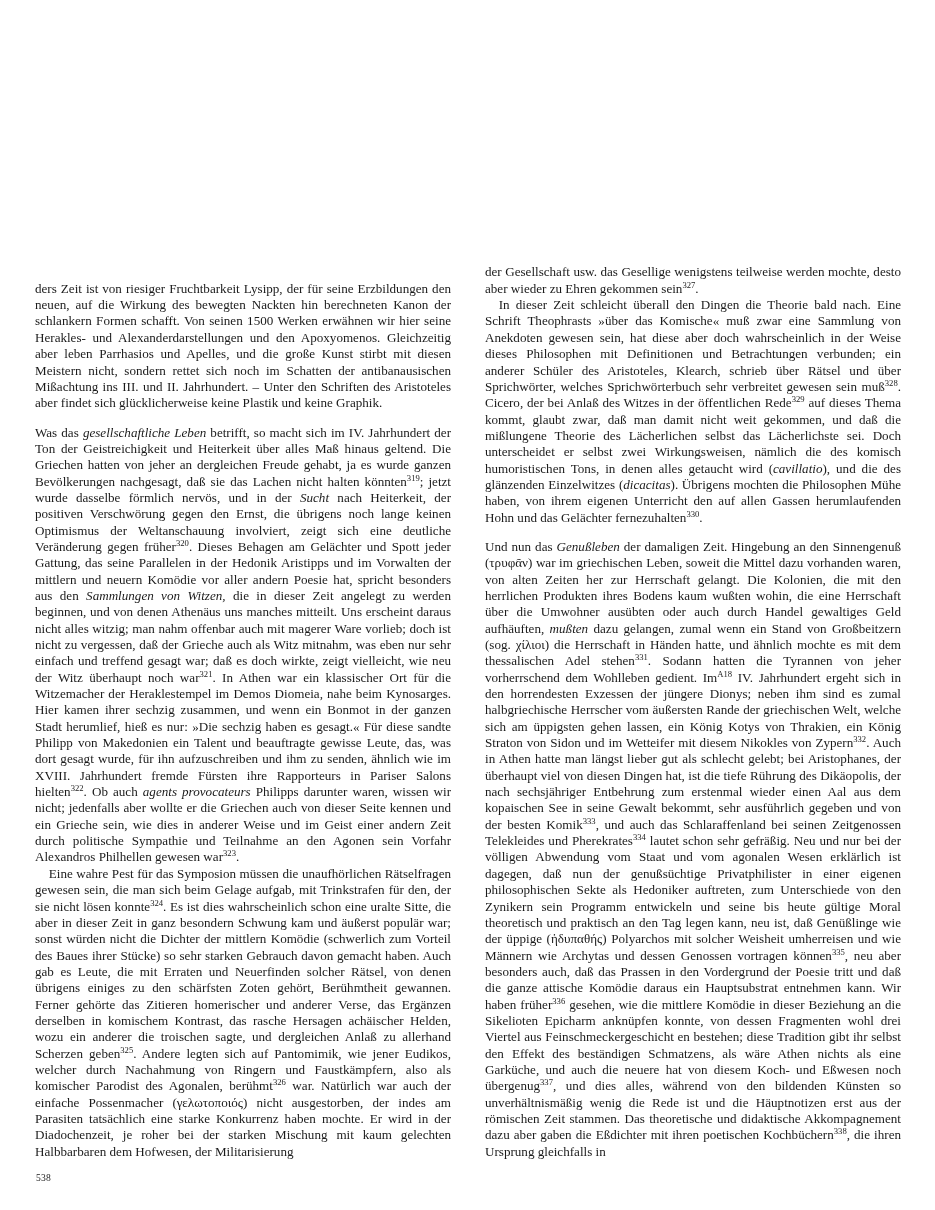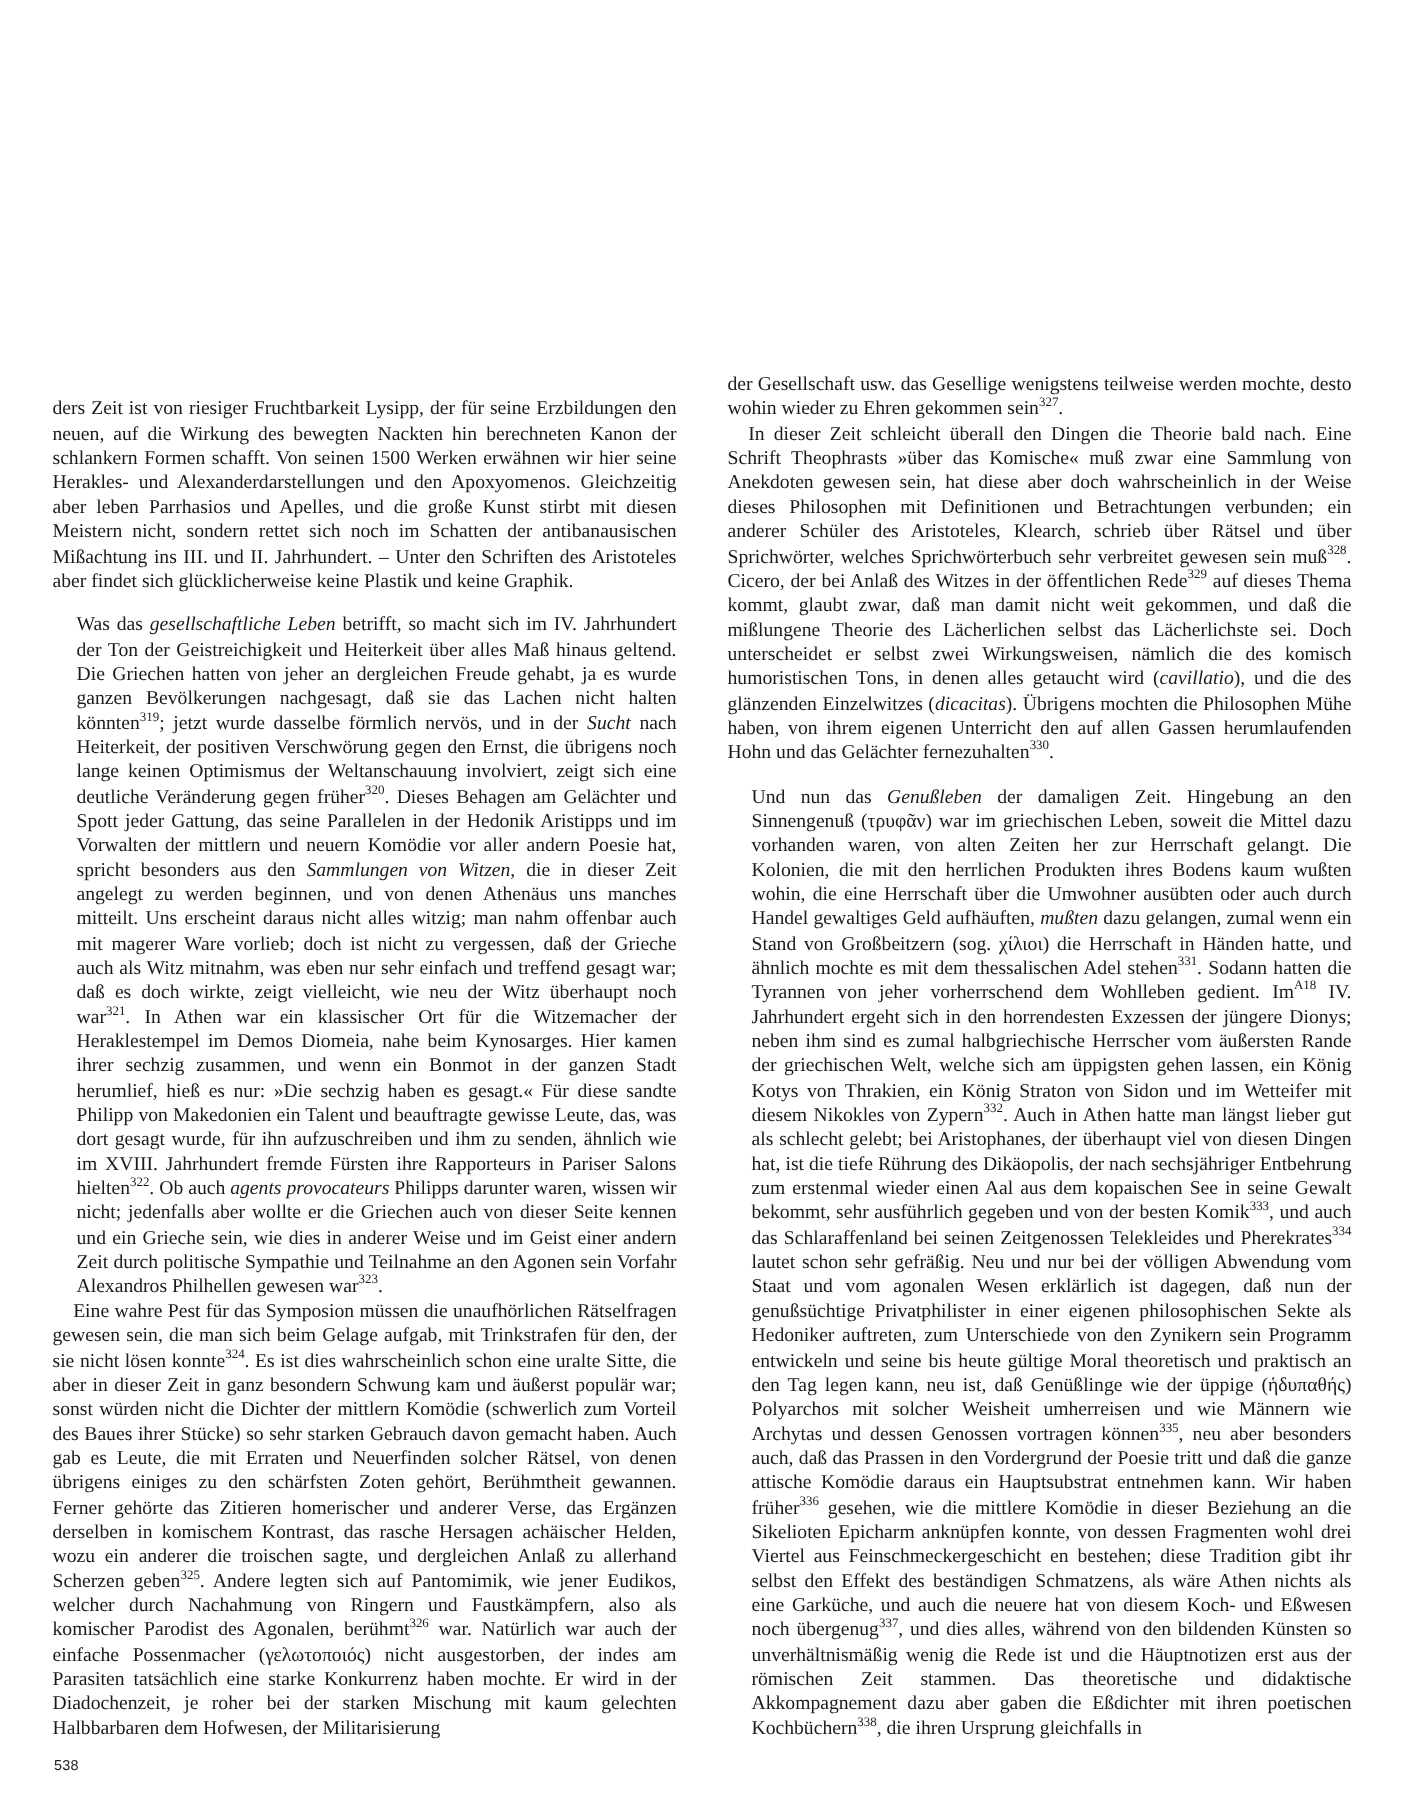--- a/index.html
+++ b/index.html
@@ -34,47 +34,47 @@
     line-height: 16.35px;
     text-align: justify;
     text-justify: inter-word;
     hyphens: auto;
   }
   .col p {
     margin: 0;
     text-indent: 1.05em;
   }
   .col p.noindent { text-indent: 0; }
-  .col p.gap { margin-top: 13px; margin-left: 16px; }
+  .col p.gap { margin-top: 13px; }
   .it { font-style: italic; }
   sup {
     font-size: 0.66em;
     line-height: 0;
     vertical-align: super;
   }
   .folio {
     position: absolute;
     left: 36px;
     bottom: 27px;
     font-size: 9.6px;
-    font-family: Liberation Sans, sans-serif;
+    font-family: Liberation Serif, serif;
     color: #222;
     letter-spacing: 0.2px;
   }
 </style>
 </head>
 <body>
 
 <div class="page">
   <div class="columns">
     <div class="col" id="left-col">
         <p class="noindent"><span>ders Zeit ist von riesiger Fruchtbarkeit Lysipp, der für seine Erzbildungen den neuen, auf die Wirkung des bewegten Nackten hin berechneten Kanon der schlankern Formen schafft. Von seinen 1500 Werken erwähnen wir hier seine Herakles- und Alexanderdarstellungen und den Apoxyomenos. Gleichzeitig aber leben Parrhasios und Apelles, und die große Kunst stirbt mit diesen Meistern nicht, sondern rettet sich noch im Schatten der antibanausischen Mißachtung ins III. und II. Jahrhundert. – Unter den Schriften des Aristoteles aber findet sich glücklicherweise keine Plastik und keine Graphik.</span></p>
         <p class="noindent gap"><span>Was das </span><span class="it">gesellschaftliche Leben</span><span> betrifft, so macht sich im IV. Jahrhundert der Ton der Geistreichigkeit und Heiterkeit über alles Maß hinaus geltend. Die Griechen hatten von jeher an dergleichen Freude gehabt, ja es wurde ganzen Bevölkerungen nachgesagt, daß sie das Lachen nicht halten könnten</span><sup>319</sup><span>; jetzt wurde dasselbe förmlich nervös, und in der </span><span class="it">Sucht</span><span> nach Heiterkeit, der positiven Verschwörung gegen den Ernst, die übrigens noch lange keinen Optimismus der Weltanschauung involviert, zeigt sich eine deutliche Veränderung gegen früher</span><sup>320</sup><span>. Dieses Behagen am Gelächter und Spott jeder Gattung, das seine Parallelen in der Hedonik Aristipps und im Vorwalten der mittlern und neuern Komödie vor aller andern Poesie hat, spricht besonders aus den </span><span class="it">Sammlungen von Witzen,</span><span> die in dieser Zeit angelegt zu werden beginnen, und von denen Athenäus uns manches mitteilt. Uns erscheint daraus nicht alles witzig; man nahm offenbar auch mit magerer Ware vorlieb; doch ist nicht zu vergessen, daß der Grieche auch als Witz mitnahm, was eben nur sehr einfach und treffend gesagt war; daß es doch wirkte, zeigt vielleicht, wie neu der Witz überhaupt noch war</span><sup>321</sup><span>. In Athen war ein klassischer Ort für die Witzemacher der Heraklestempel im Demos Diomeia, nahe beim Kynosarges. Hier kamen ihrer sechzig zusammen, und wenn ein Bonmot in der ganzen Stadt herumlief, hieß es nur: »Die sechzig haben es gesagt.« Für diese sandte Philipp von Makedonien ein Talent und beauftragte gewisse Leute, das, was dort gesagt wurde, für ihn aufzuschreiben und ihm zu senden, ähnlich wie im XVIII. Jahrhundert fremde Fürsten ihre Rapporteurs in Pariser Salons hielten</span><sup>322</sup><span>. Ob auch </span><span class="it">agents provocateurs</span><span> Philipps darunter waren, wissen wir nicht; jedenfalls aber wollte er die Griechen auch von dieser Seite kennen und ein Grieche sein, wie dies in anderer Weise und im Geist einer andern Zeit durch politische Sympathie und Teilnahme an den Agonen sein Vorfahr Alexandros Philhellen gewesen war</span><sup>323</sup><span>.</span></p>
         <p><span>Eine wahre Pest für das Symposion müssen die unaufhörlichen Rätselfragen gewesen sein, die man sich beim Gelage aufgab, mit Trinkstrafen für den, der sie nicht lösen konnte</span><sup>324</sup><span>. Es ist dies wahrscheinlich schon eine uralte Sitte, die aber in dieser Zeit in ganz besondern Schwung kam und äußerst populär war; sonst würden nicht die Dichter der mittlern Komödie (schwerlich zum Vorteil des Baues ihrer Stücke) so sehr starken Gebrauch davon gemacht haben. Auch gab es Leute, die mit Erraten und Neuerfinden solcher Rätsel, von denen übrigens einiges zu den schärfsten Zoten gehört, Berühmtheit gewannen. Ferner gehörte das Zitieren homerischer und anderer Verse, das Ergänzen derselben in komischem Kontrast, das rasche Hersagen achäischer Helden, wozu ein anderer die troischen sagte, und dergleichen Anlaß zu allerhand Scherzen geben</span><sup>325</sup><span>. Andere legten sich auf Pantomimik, wie jener Eudikos, welcher durch Nachahmung von Ringern und Faustkämpfern, also als komischer Parodist des Agonalen, berühmt</span><sup>326</sup><span> war. Natürlich war auch der einfache Possenmacher (γελωτοποιός) nicht ausgestorben, der indes am Parasiten tatsächlich eine starke Konkurrenz haben mochte. Er wird in der Diadochenzeit, je roher bei der starken Mischung mit kaum gelechten Halbbarbaren dem Hofwesen, der Militarisierung</span></p>
       </div>
     <div class="col" id="right-col">
-        <p class="noindent"><span>der Gesellschaft usw. das Gesellige wenigstens teilweise werden mochte, desto wohin wieder zu Ehren gekommen sein</span><sup>327</sup><span>.</span></p>
+        <p class="noindent"><span>der Gesellschaft usw. das Gesellige wenigstens teilweise werden mochte, desto aber wieder zu Ehren gekommen sein</span><sup>327</sup><span>.</span></p>
         <p><span>In dieser Zeit schleicht überall den Dingen die Theorie bald nach. Eine Schrift Theophrasts »über das Komische« muß zwar eine Sammlung von Anekdoten gewesen sein, hat diese aber doch wahrscheinlich in der Weise dieses Philosophen mit Definitionen und Betrachtungen verbunden; ein anderer Schüler des Aristoteles, Klearch, schrieb über Rätsel und über Sprichwörter, welches Sprichwörterbuch sehr verbreitet gewesen sein muß</span><sup>328</sup><span>. Cicero, der bei Anlaß des Witzes in der öffentlichen Rede</span><sup>329</sup><span> auf dieses Thema kommt, glaubt zwar, daß man damit nicht weit gekommen, und daß die mißlungene Theorie des Lächerlichen selbst das Lächerlichste sei. Doch unterscheidet er selbst zwei Wirkungsweisen, nämlich die des komisch humoristischen Tons, in denen alles getaucht wird (</span><span class="it">cavillatio</span><span>), und die des glänzenden Einzelwitzes (</span><span class="it">dicacitas</span><span>). Übrigens mochten die Philosophen Mühe haben, von ihrem eigenen Unterricht den auf allen Gassen herumlaufenden Hohn und das Gelächter fernezuhalten</span><sup>330</sup><span>.</span></p>
         <p class="noindent gap"><span>Und nun das </span><span class="it">Genußleben</span><span> der damaligen Zeit. Hingebung an den Sinnengenuß (τρυφᾶν) war im griechischen Leben, soweit die Mittel dazu vorhanden waren, von alten Zeiten her zur Herrschaft gelangt. Die Kolonien, die mit den herrlichen Produkten ihres Bodens kaum wußten wohin, die eine Herrschaft über die Umwohner ausübten oder auch durch Handel gewaltiges Geld aufhäuften, </span><span class="it">mußten</span><span> dazu gelangen, zumal wenn ein Stand von Großbeitzern (sog. χίλιοι) die Herrschaft in Händen hatte, und ähnlich mochte es mit dem thessalischen Adel stehen</span><sup>331</sup><span>. Sodann hatten die Tyrannen von jeher vorherrschend dem Wohlleben gedient. Im</span><sup>A18</sup><span> IV. Jahrhundert ergeht sich in den horrendesten Exzessen der jüngere Dionys; neben ihm sind es zumal halbgriechische Herrscher vom äußersten Rande der griechischen Welt, welche sich am üppigsten gehen lassen, ein König Kotys von Thrakien, ein König Straton von Sidon und im Wetteifer mit diesem Nikokles von Zypern</span><sup>332</sup><span>. Auch in Athen hatte man längst lieber gut als schlecht gelebt; bei Aristophanes, der überhaupt viel von diesen Dingen hat, ist die tiefe Rührung des Dikäopolis, der nach sechsjähriger Entbehrung zum erstenmal wieder einen Aal aus dem kopaischen See in seine Gewalt bekommt, sehr ausführlich gegeben und von der besten Komik</span><sup>333</sup><span>, und auch das Schlaraffenland bei seinen Zeitgenossen Telekleides und Pherekrates</span><sup>334</sup><span> lautet schon sehr gefräßig. Neu und nur bei der völligen Abwendung vom Staat und vom agonalen Wesen erklärlich ist dagegen, daß nun der genußsüchtige Privatphilister in einer eigenen philosophischen Sekte als Hedoniker auftreten, zum Unterschiede von den Zynikern sein Programm entwickeln und seine bis heute gültige Moral theoretisch und praktisch an den Tag legen kann, neu ist, daß Genüßlinge wie der üppige (ἡδυπαθής) Polyarchos mit solcher Weisheit umherreisen und wie Männern wie Archytas und dessen Genossen vortragen können</span><sup>335</sup><span>, neu aber besonders auch, daß das Prassen in den Vordergrund der Poesie tritt und daß die ganze attische Komödie daraus ein Hauptsubstrat entnehmen kann. Wir haben früher</span><sup>336</sup><span> gesehen, wie die mittlere Komödie in dieser Beziehung an die Sikelioten Epicharm anknüpfen konnte, von dessen Fragmenten wohl drei Viertel aus Feinschmeckergeschicht en bestehen; diese Tradition gibt ihr selbst den Effekt des beständigen Schmatzens, als wäre Athen nichts als eine Garküche, und auch die neuere hat von diesem Koch- und Eßwesen noch übergenug</span><sup>337</sup><span>, und dies alles, während von den bildenden Künsten so unverhältnismäßig wenig die Rede ist und die Häuptnotizen erst aus der römischen Zeit stammen. Das theoretische und didaktische Akkompagnement dazu aber gaben die Eßdichter mit ihren poetischen Kochbüchern</span><sup>338</sup><span>, die ihren Ursprung gleichfalls in</span></p>
       </div>
   </div>
   <div class="folio">538</div>
 </div>
 
 </body></html>

